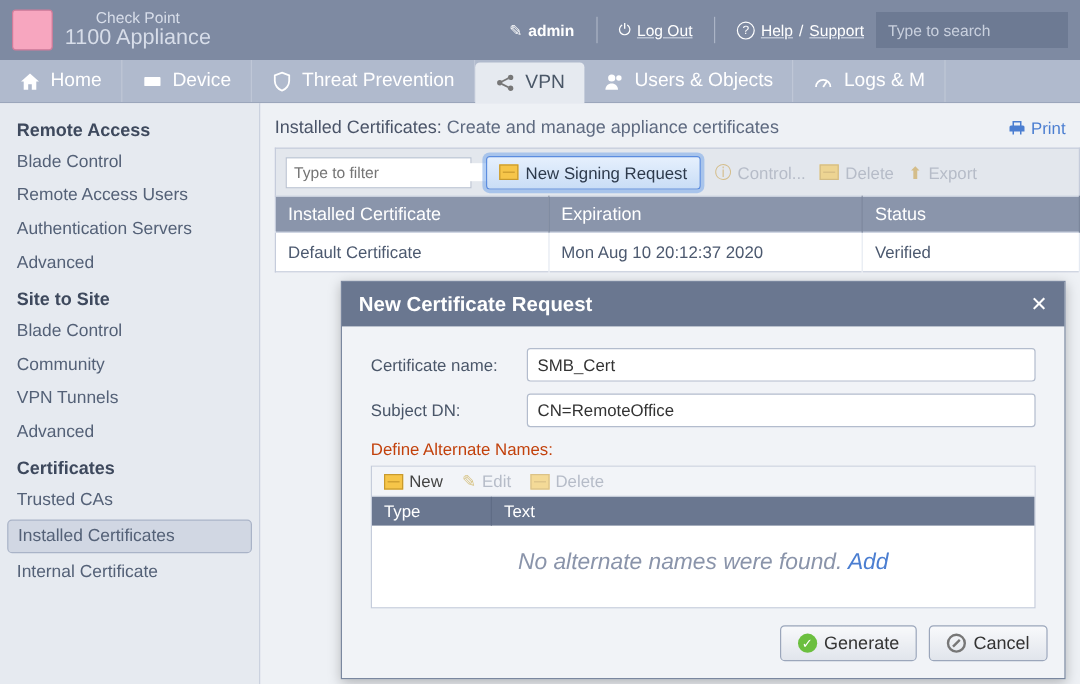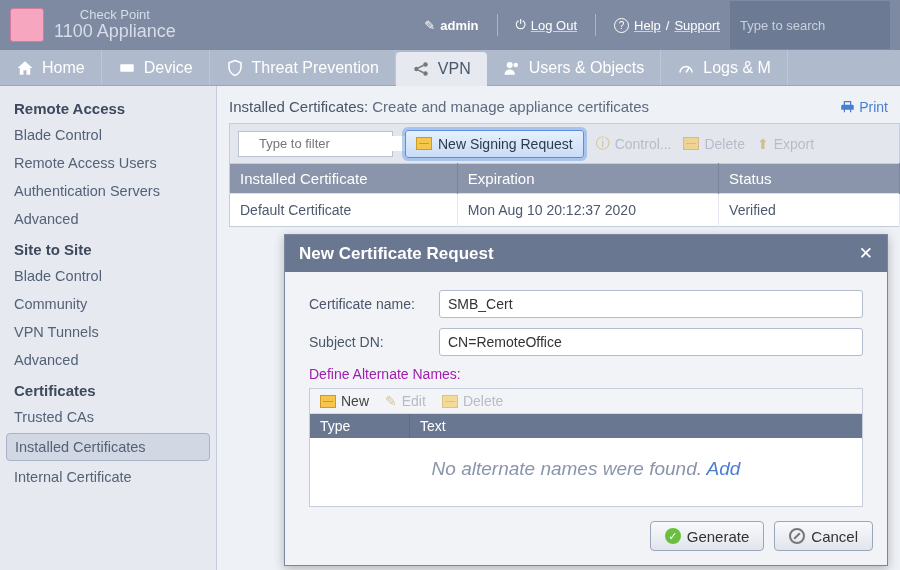--- a/index.html
+++ b/index.html
@@ -31,21 +31,21 @@
     border-radius: 3px;
   }
   .brand-text { line-height: 1.1; color:#d7dde9; }
   .brand-text .line1 { font-size: 13px; text-align: center; }
   .brand-text .line2 { font-size: 18px; }
   .topbar-spacer { flex: 1; }
   .topbar-item { display:flex; align-items:center; gap:5px; color:#fff; font-size:13px; }
   .topbar-item .u { text-decoration: underline; text-decoration-color: #c9d0de; cursor:pointer;}
   .sep { width:1px; height:22px; background:#c9d0de; margin:0 8px; opacity:.6;}
   .topsearch {
-    width: 160px; height: 48px;
+    width: 160px; height: 30px;
     background: #6d7a93;
     border: none;
     color: #fff;
     padding: 0 10px;
     font-size: 13px;
   }
   .topsearch::placeholder { color: #c9d0de; }
 
   
   .tabs {
@@ -121,21 +121,21 @@
     border-bottom:none;
     height: 40px;
     padding: 4px 8px;
     margin-right:0;
   }
   .filter-box {
     width: 155px; height:26px;
     border:1px solid #b9c2d1;
     background:#fff;
     display:flex; align-items:center;
-    padding:0 20px;
+    padding:0 6px;
   }
   .filter-box input { border:none; outline:none; flex:1; font-size:13px; color:#666;}
   .filter-box .sicon { color:#555; }
   .btn {
     display:flex; align-items:center; gap:6px;
     height:28px; padding:0 10px;
     border:1px solid #9fb2d9;
     background: linear-gradient(#e6f0fd,#c9ddf6);
     border-radius:3px;
     color:#2d3a4c; font-size:14px;
@@ -202,21 +202,21 @@
   .modal-head .close { margin-left:auto; cursor:pointer; font-size:17px; font-weight:normal;}
   .modal-body { padding:18px 24px 6px; }
   .frow { display:flex; align-items:center; margin-bottom:10px; }
   .flabel { width:130px; color:#4a5669; font-size:14px; }
   .finput {
     flex:1; height:28px;
     border:1px solid #b3bccd; border-radius:3px;
     padding:0 8px; font-size:14px; color:#333;
     background:#fff;
   }
-  .sublabel { color:#a21caf; font-size:14px; margin-bottom:6px; }
+  .sublabel { color:#c2410c; font-size:14px; margin-bottom:6px; }
 
   .inner-panel {
     border:1px solid #c5ccdb;
     background:#fff;
     margin-top:4px;
   }
   .inner-toolbar {
     display:flex; align-items:center; gap:16px;
     padding:4px 10px;
     background:#f2f4f8;

